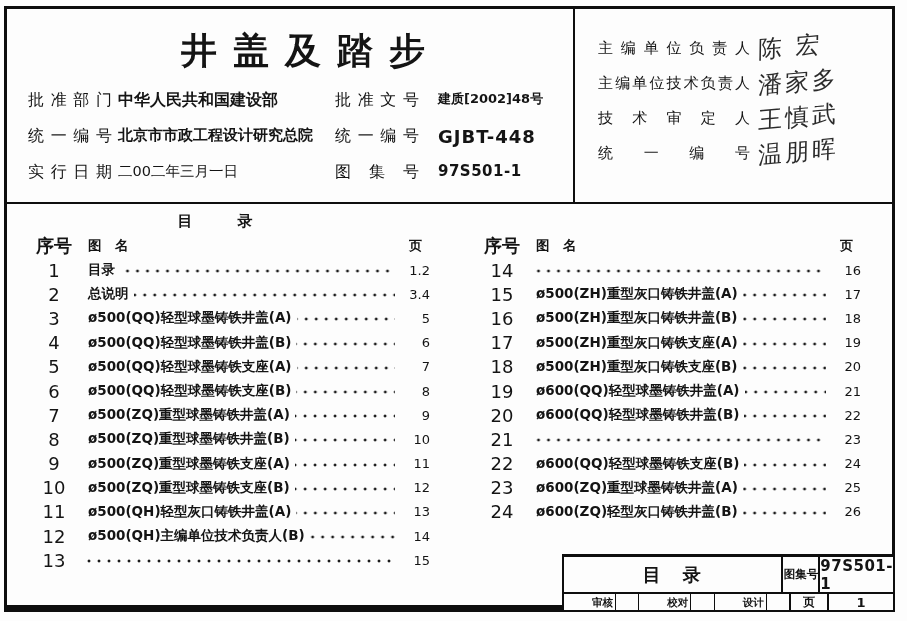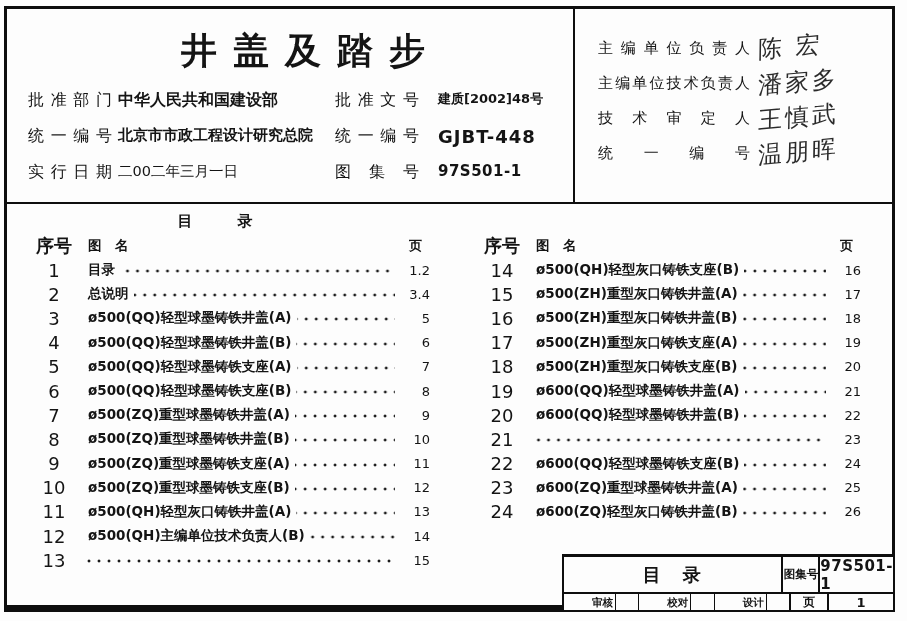--- a/index.html
+++ b/index.html
@@ -219,21 +219,20 @@
   <div class="toc-col" id="toc-right">
     <div class="thead">
       <span class="tno">序号</span>
       <span class="tnm">图　名</span>
       <span class="tdots" style="background:none"></span>
       <span class="tpg">页</span>
     </div>
     <div class="trows">
       <div class="trow">
           <span class="tno">14</span>
-          <span class="tnm">ø500(QH)轻型灰口铸铁支座(B)</span>
           <span class="tdots"></span>
           <span class="tpg">16</span>
         </div>
       <div class="trow">
           <span class="tno">15</span>
           <span class="tnm">ø500(ZH)重型灰口铸铁井盖(A)</span>
           <span class="tdots"></span>
           <span class="tpg">17</span>
         </div>
       <div class="trow">

